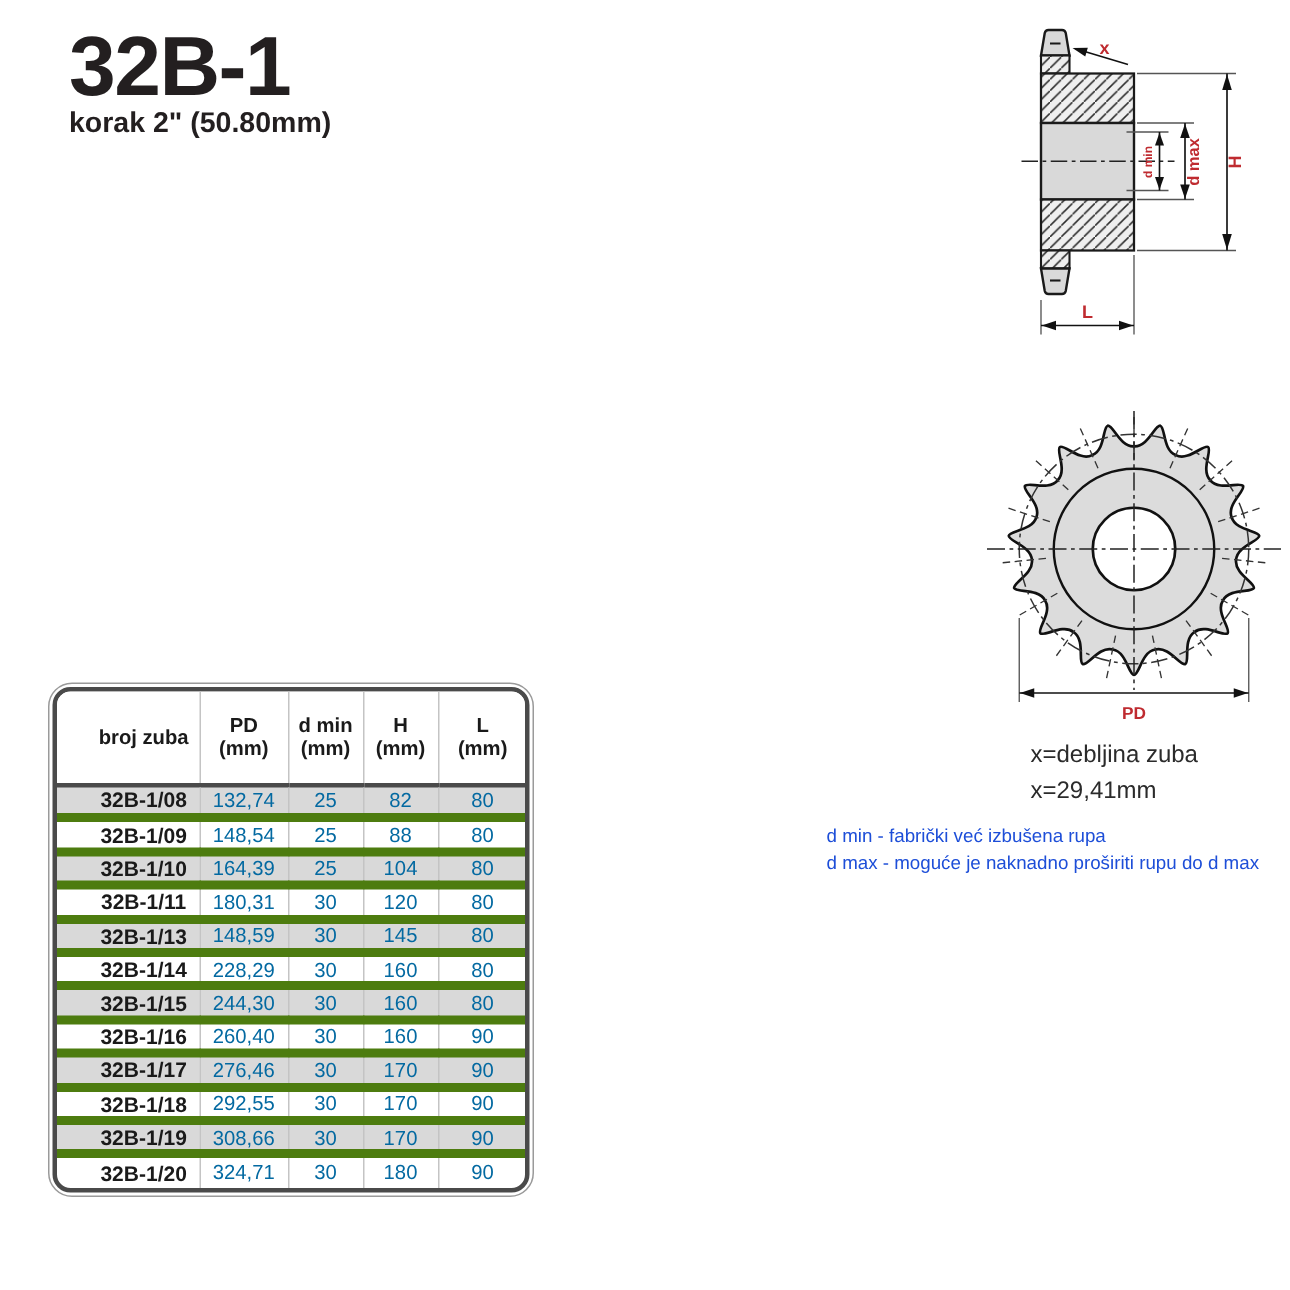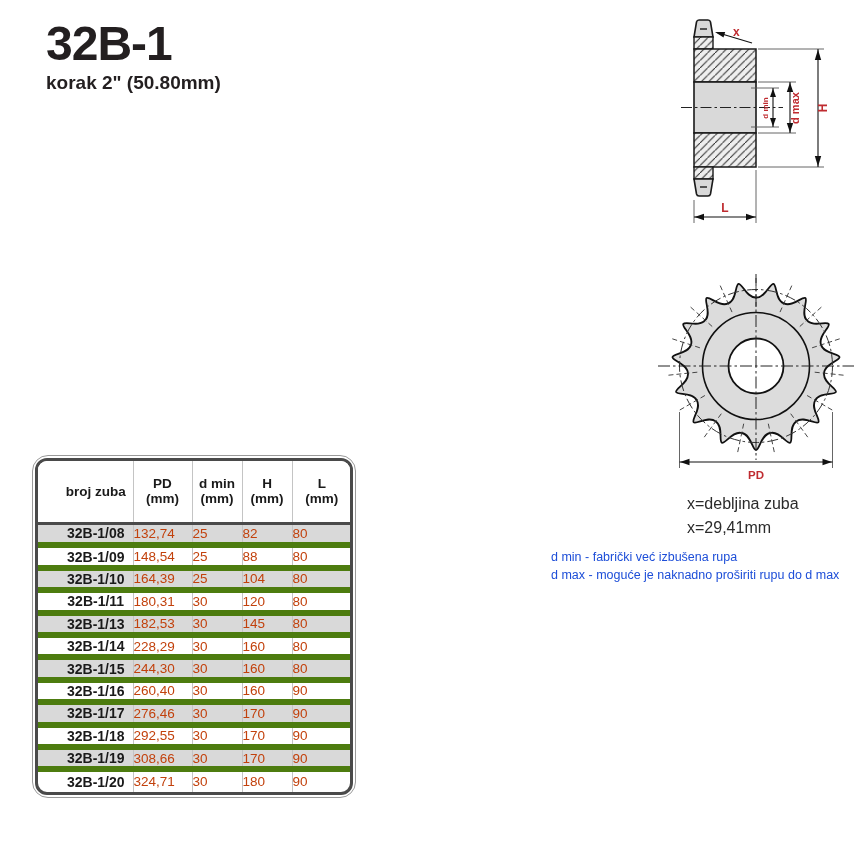--- a/index.html
+++ b/index.html
@@ -1,21 +1,21 @@
 <!DOCTYPE html>
 <html><head>
 <meta charset="utf-8">
 <style>
   * { margin:0; padding:0; box-sizing:border-box; }
   html,body { width:860px; height:860px; background:#ffffff; overflow:hidden; }
   body { position:relative; font-family:"Liberation Sans", sans-serif; color:#1a1a1a; }
 
   
   .hdr { position:absolute; left:46px; top:20px; }
-  .hdr h1 { font-size:48px; font-weight:bold; letter-spacing:-1px; line-height:48px; color:#231f20; }
+  .hdr h1 { font-size:56px; font-weight:bold; letter-spacing:-1px; line-height:48px; color:#231f20; }
   .hdr .sub { font-size:19px; font-weight:bold; color:#231f20; margin-top:4px; }
 
   
   .xsec { position:absolute; left:655px; top:8px; }
   .front { position:absolute; left:638px; top:262px; }
   .dimlab { fill:#bf2b30; font-weight:bold; font-family:"Liberation Sans",sans-serif; }
 
   
   .xnote { position:absolute; left:687px; top:492px; font-size:16px; line-height:24px; color:#2b2b2b; }
 
@@ -30,21 +30,21 @@
   thead th { height:62px; vertical-align:middle; text-align:center;
              font-size:13.5px; font-weight:bold; background:#fff;
              border-bottom:3px solid #4a4a4a; }
   thead th .h-sub { display:block; font-weight:bold; }
   th, td { border-left:1px solid #c4c4c4; }
   th:first-child, td:first-child { border-left:none;padding-left:21px; }
   tbody tr { height:22.4px; }
   tbody tr:nth-child(odd) { background:#d9d9d9; }
   tbody tr + tr { border-top:6px solid #4d7c0f; }
   tbody th { font-size:14px; font-weight:bold; text-align:center; }
-  tbody td { font-size:13.5px; color:#c2410c; }
+  tbody td { font-size:13.5px; text-align:center; color:#0369a1; }
 </style>
 </head>
 <body>
 
 <div class="hdr">
   <h1>32B-1</h1>
   <div class="sub">korak 2" (50.80mm)</div>
 </div>
 
 <svg class="xsec" width="205" height="232" viewBox="0 0 205 232">
@@ -193,21 +193,21 @@
   </tr>
           <tr>
     <th>32B-1/11</th>
     <td>180,31</td>
     <td>30</td>
     <td>120</td>
     <td>80</td>
   </tr>
           <tr>
     <th>32B-1/13</th>
-    <td>182,53</td>
+    <td>148,59</td>
     <td>30</td>
     <td>145</td>
     <td>80</td>
   </tr>
           <tr>
     <th>32B-1/14</th>
     <td>228,29</td>
     <td>30</td>
     <td>160</td>
     <td>80</td>

